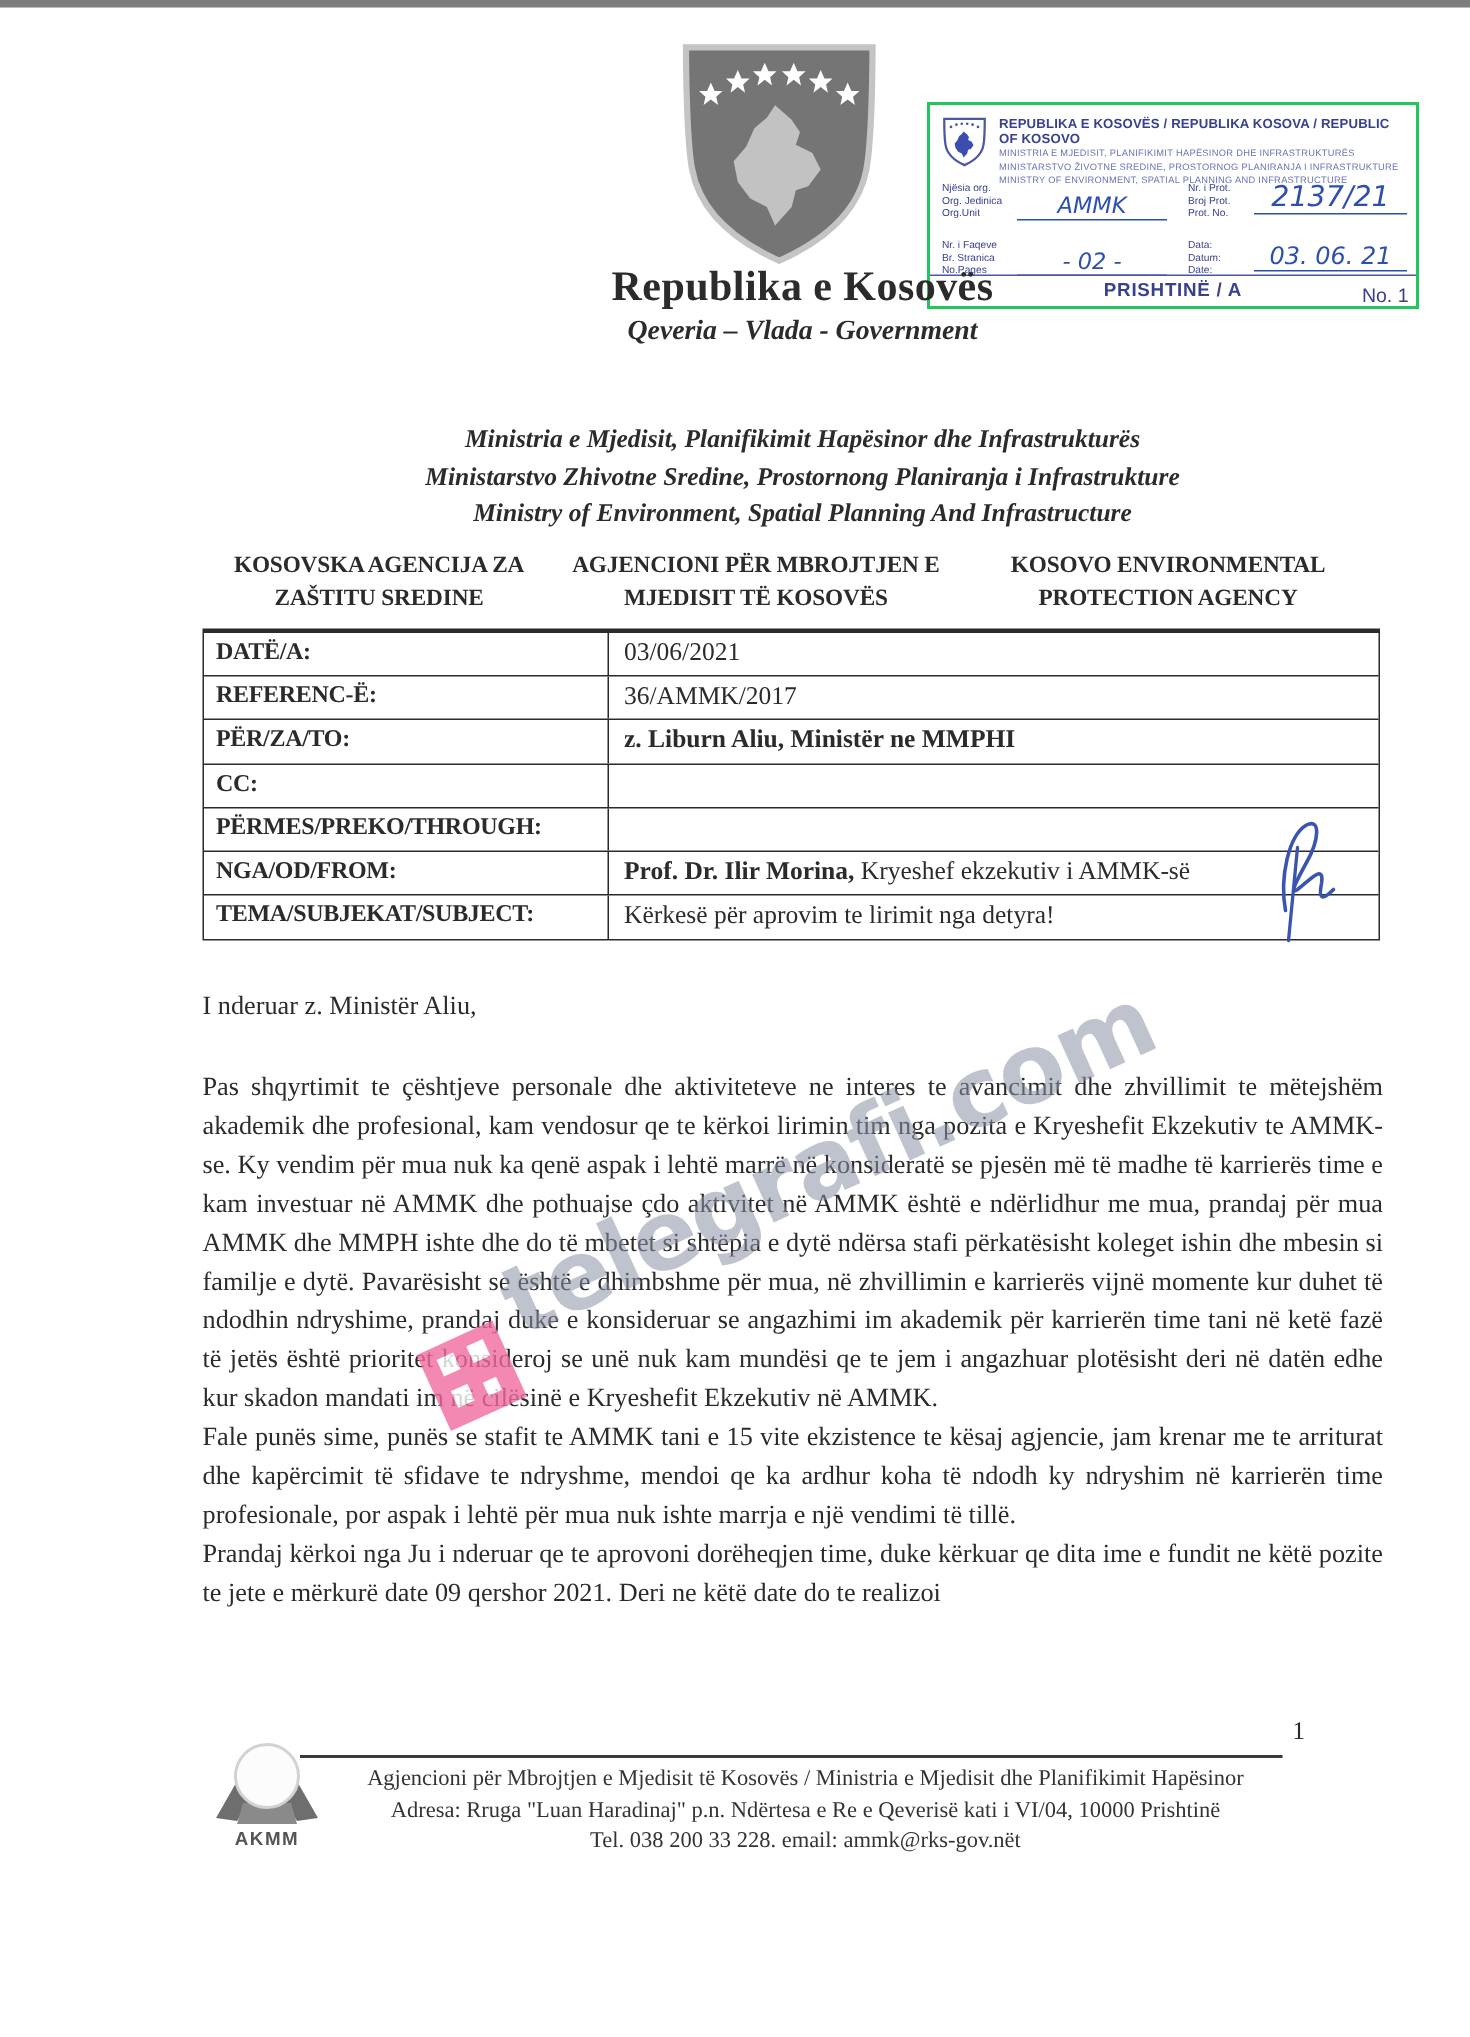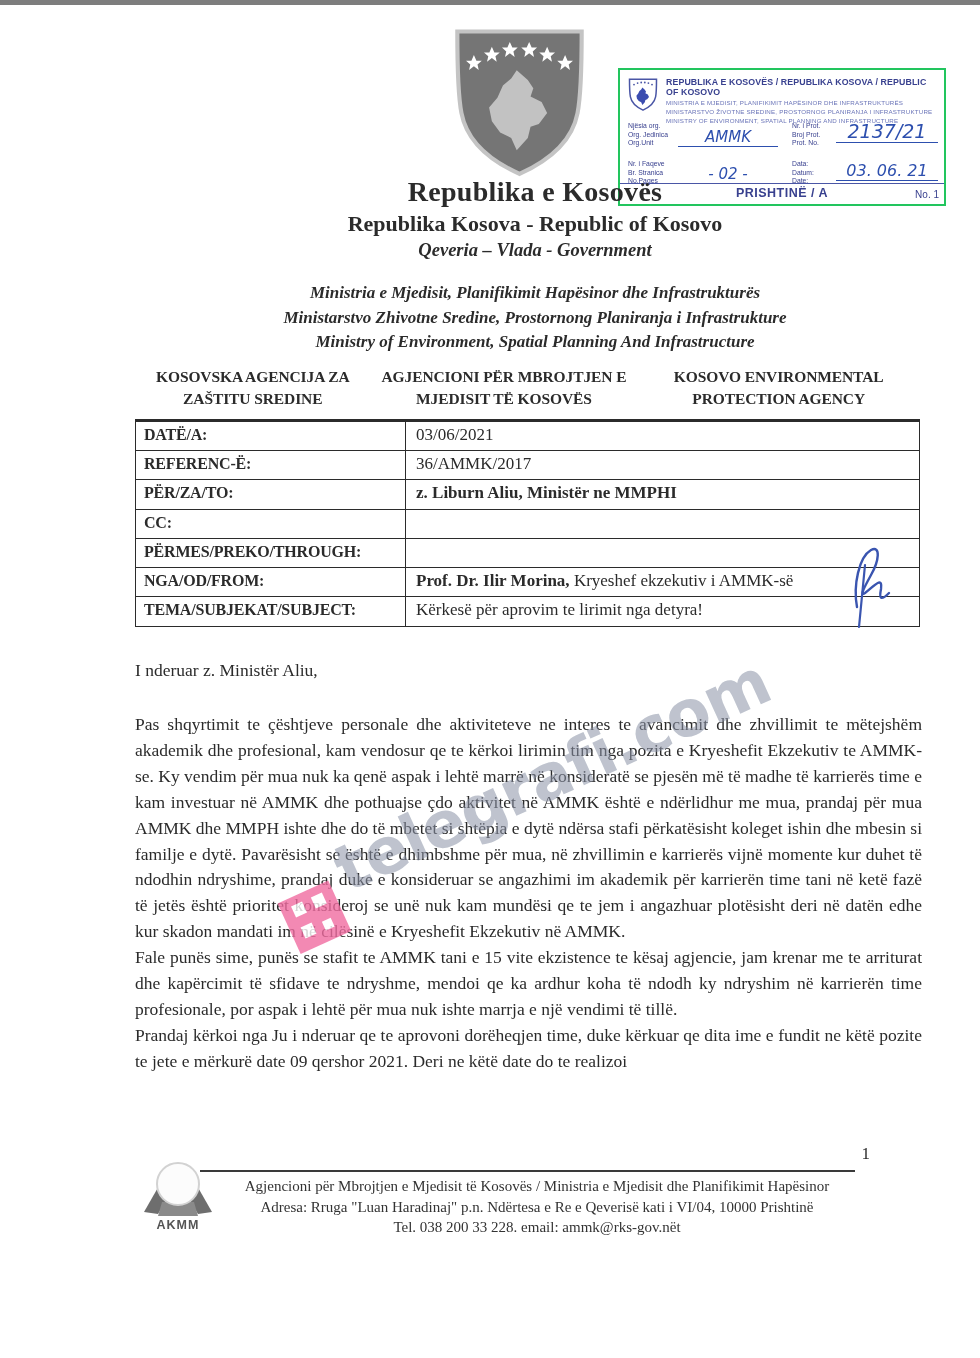--- a/index.html
+++ b/index.html
@@ -13,21 +13,21 @@
   
   .stamp{position:absolute;left:618px;top:36px;width:328px;height:138px;border:2px solid #22c55e;background:rgba(255,255,255,.6);box-sizing:border-box;color:#3f479b;font-family:"Liberation Sans",sans-serif;margin-top:32px;}
   .stamp-shield{position:absolute;left:8px;top:6px;width:30px;height:37px;}
   .stamp-head{position:absolute;left:46px;top:7px;right:4px;text-align:left;}
   .stamp-l1{font-size:8.8px;font-weight:bold;letter-spacing:.1px;color:#39418f;}
   .stamp-l2{font-size:6.2px;color:#6a74b8;margin-top:2px;letter-spacing:.2px;}
   .stamp-lbl{position:absolute;font-size:6.8px;line-height:8.5px;color:#39418f;}
   .hand{font-family:"DejaVu Sans",sans-serif;font-style:italic;color:#2d4fae;position:absolute;text-align:center;border-bottom:1.5px solid #2d4fae;}
   .stamp-bottom{position:absolute;left:0;right:0;bottom:0;height:20px;border-top:1.5px solid #4a56a6;padding-left:47px;}
   .stamp-city{position:absolute;left:0;right:0;top:2px;text-align:center;font-size:12.5px;font-weight:bold;color:#39418f;letter-spacing:.5px;}
-  .stamp-no{position:absolute;right:5px;top:5px;font-size:10px;color:#39418f;}
+  .stamp-no{position:absolute;right:5px;top:5px;font-size:13px;color:#39418f;}
 
   
   .title-block{position:absolute;left:95px;top:176px;width:880px;text-align:center;}
   .t1{font-size:28px;font-weight:bold;letter-spacing:.3px;}
   .t2{font-size:22px;font-weight:bold;margin-top:3px;}
   .t3{font-size:18.5px;font-weight:bold;font-style:italic;margin-top:3px;}
   .ministry-block{position:absolute;left:95px;top:281px;width:880px;text-align:center;font-size:17px;font-weight:bold;font-style:italic;line-height:24.5px;}
 
   .agency-row{position:absolute;left:135px;top:366px;width:785px;display:flex;}
   .agency-col{text-align:center;font-weight:bold;font-size:15.5px;line-height:21.5px;letter-spacing:-.1px;}
@@ -125,21 +125,20 @@
     <div class="hand" style="left:216px;top:91px;width:102px;font-size:16px;">03. 06. 21</div>
 
     <div class="stamp-bottom">
       <div class="stamp-city">PRISHTINË / A</div>
       <div class="stamp-no">No. 1</div>
     </div>
   </div>
 
   <div class="title-block">
     <div class="t1">Republika e Kosovës</div>
-    <div class="t2">Republika Kosova - Republic of Kosovo</div>
     <div class="t3">Qeveria – Vlada - Government</div>
   </div>
 
   <div class="ministry-block">
     <div>Ministria e Mjedisit, Planifikimit Hapësinor dhe Infrastrukturës</div>
     <div>Ministarstvo Zhivotne Sredine, Prostornong Planiranja i Infrastrukture</div>
     <div>Ministry of Environment, Spatial  Planning And Infrastructure</div>
   </div>
 
   <div class="agency-row">

